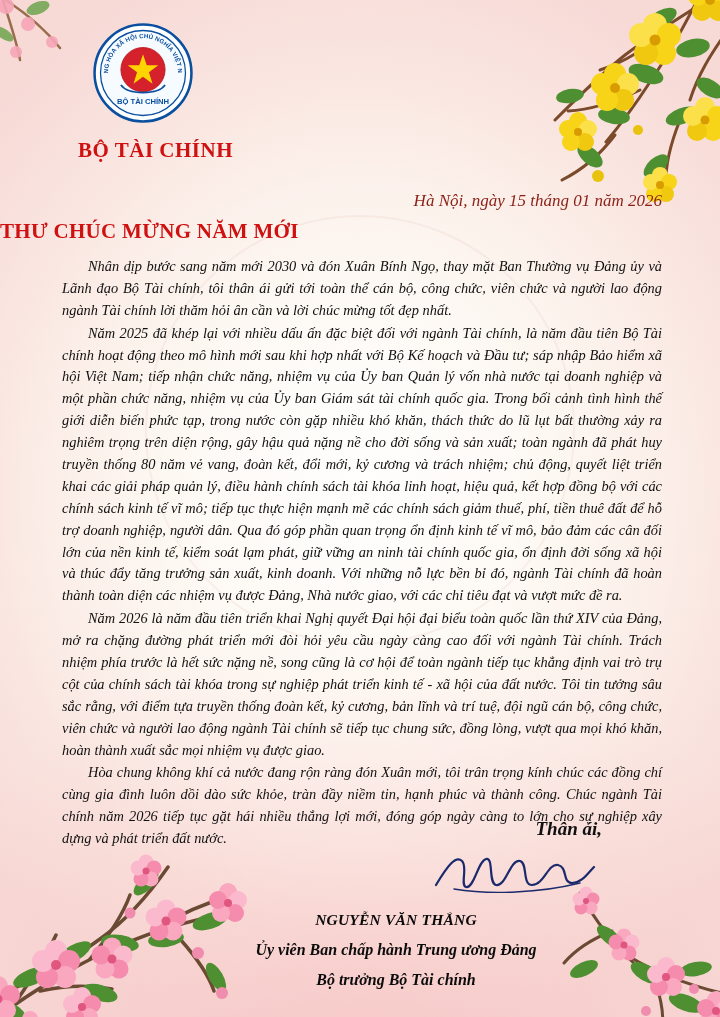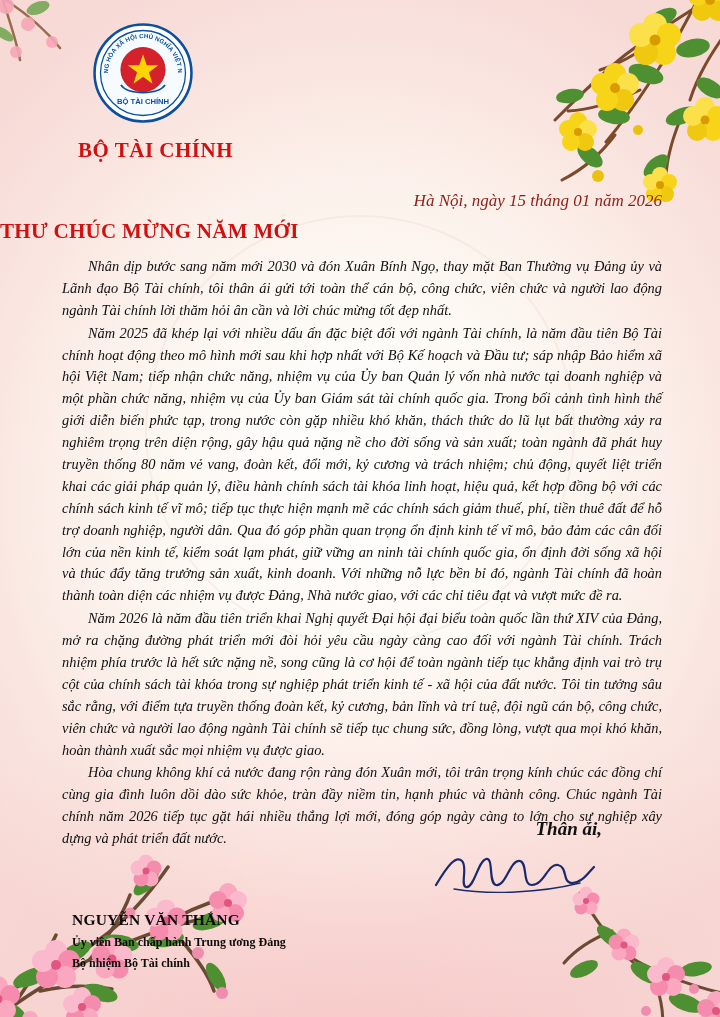--- a/index.html
+++ b/index.html
@@ -119,33 +119,35 @@
     position: absolute;
     right: 120px;
     top: 845px;
     width: 170px;
     height: 52px;
   }
   .signer {
     position: absolute;
     left: 0; right: 0;
     top: 911px;
+    text-align: center;
     padding-left: 72px;
+    font-style: italic;
   }
   .signer-name {
     font-weight: bold;
     font-size: 15.5px;
     color: #0b0b0b;
     letter-spacing: 0.2px;
   }
   .signer-role1, .signer-role2 {
     font-weight: bold;
-    font-size: 12px;
+    font-size: 16px;
     color: #0b0b0b;
-    margin-top: 6px;
+    margin-top: 12px;
   }
 </style>
 </head>
 <body>
 
 <div class="page">
 
   <div class="vignette"></div>
   <div class="watermark"></div>
 
@@ -417,16 +419,16 @@
   <div class="regards">Thân ái,</div>
 
   <svg class="signature-mark" viewBox="0 0 170 52">
     <path d="M6 40 C 18 20, 26 10, 32 16 C 38 22, 30 40, 36 42 C 44 44, 48 16, 56 14 C 64 12, 58 38, 66 40 C 76 42, 80 14, 90 16 C 98 18, 92 40, 102 40 C 114 40, 118 18, 128 20 C 138 22, 132 38, 142 38 C 152 38, 158 28, 164 22" fill="none" stroke="#1a2a6c" stroke-width="2.2" stroke-linecap="round" stroke-linejoin="round"></path>
     <path d="M24 44 C 60 50, 110 48, 150 38" fill="none" stroke="#1a2a6c" stroke-width="1.4" stroke-linecap="round"></path>
   </svg>
 
   <div class="signer">
     <div class="signer-name">NGUYỄN VĂN THẮNG</div>
     <div class="signer-role1">Ủy viên Ban chấp hành Trung ương Đảng</div>
-    <div class="signer-role2">Bộ nhiệm Bộ Tài chính</div>
+    <div class="signer-role2">Bộ trưởng Bộ Tài chính</div>
   </div>
 
 </div>
 
 </body></html>

